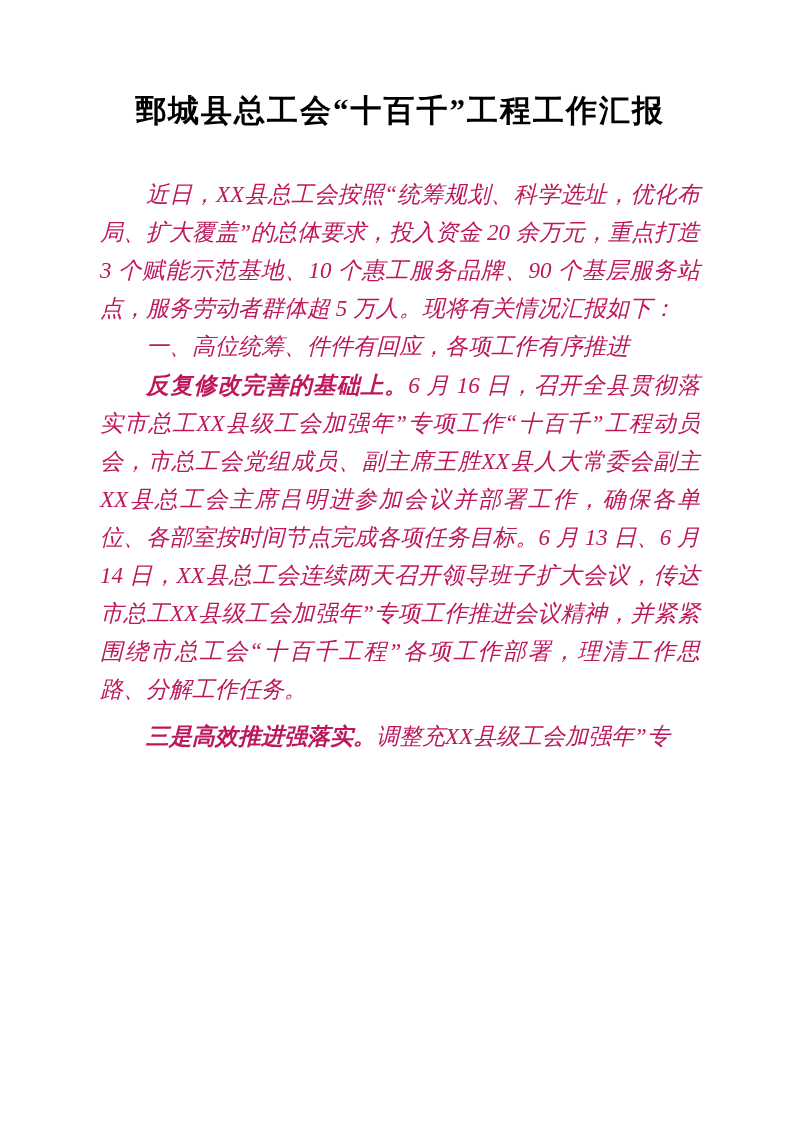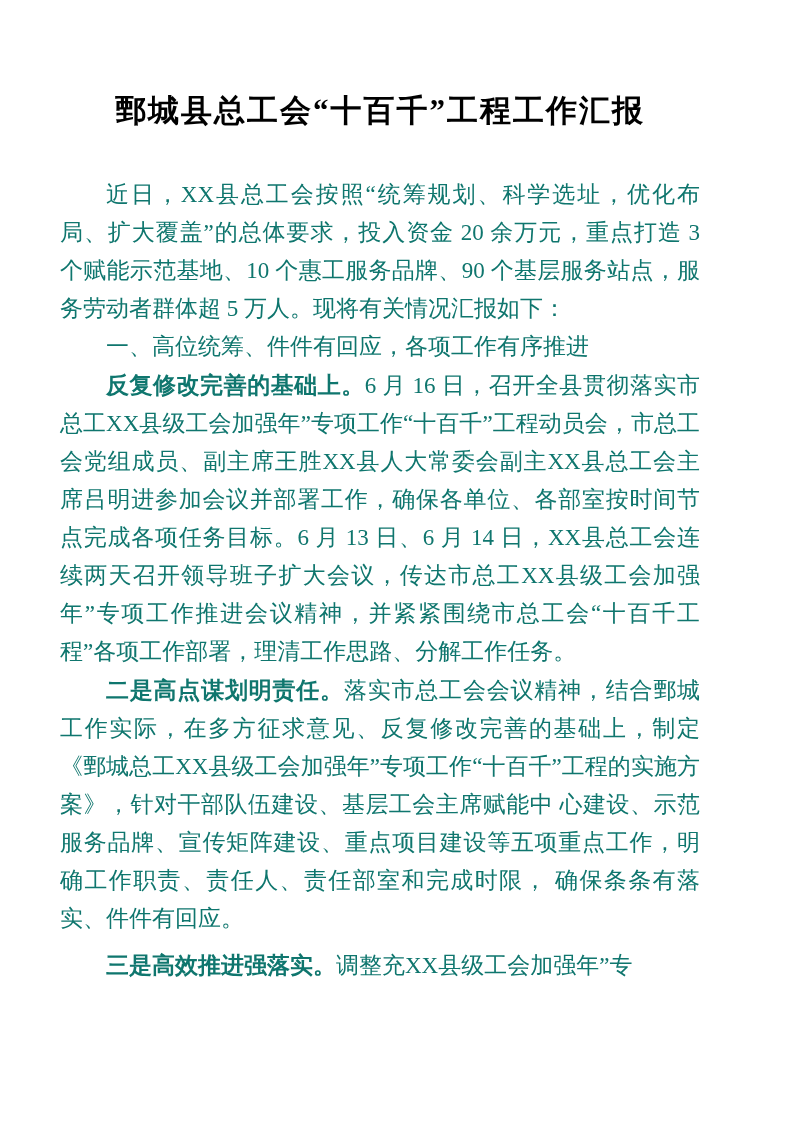--- a/index.html
+++ b/index.html
@@ -6,21 +6,21 @@
     margin: 0;
     padding: 0;
     background: #ffffff;
   }
   .page {
     position: relative;
     width: 794px;
     height: 1122px;
     background: #ffffff;
     box-sizing: border-box;
-    padding: 86px 94px 0 60px;
+    padding: 86px 94px 0 100px;
     overflow: hidden;
     color: #000000;
   }
   .doc-title {
     margin: 0 0 40px 0;
     text-align: center;
     font-family: "Liberation Serif", "DejaVu Serif", serif;
     font-weight: bold;
     font-size: 31px;
     line-height: 50px;
@@ -28,21 +28,22 @@
     color: #000000;
     white-space: nowrap;
   }
   .doc-body p {
     margin: 0;
     text-indent: 2em;
     font-family: "Liberation Serif", "DejaVu Serif", serif;
     font-size: 23px;
     line-height: 38px;
     text-align: justify;
-    color: #0f766e;
+    color: #be185d;
+    font-style: italic;
   }
   .doc-body p.p-last {
     margin-top: 8px;
   }
   .lead-bold {
     font-family: "Liberation Sans", "DejaVu Sans", sans-serif;
     font-weight: 700;
   }
 </style>
 </head>
@@ -53,18 +54,17 @@
   <h1 class="doc-title">鄄城县总工会“十百千”工程工作汇报</h1>
 
   <div class="doc-body">
 
     <p><span>近日，XX县总工会按照“统筹规划、科学选址，优化布局、扩大覆盖”的总体要求，投入资金 20 余万元，重点打造 3 个赋能示范基地、10 个惠工服务品牌、90 个基层服务站点，服务劳动者群体超 5 万人。现将有关情况汇报如下：</span></p>
 
     <p><span>一、高位统筹、件件有回应，各项工作有序推进</span></p>
 
     <p><span class="lead-bold">反复修改完善的基础上。</span><span>6 月 16 日，召开全县贯彻落实市总工XX县级工会加强年”专项工作“十百千”工程动员会，市总工会党组成员、副主席王胜XX县人大常委会副主XX县总工会主席吕明进参加会议并部署工作，确保各单位、各部室按时间节点完成各项任务目标。6 月 13 日、6 月 14 日，XX县总工会连续两天召开领导班子扩大会议，传达市总工XX县级工会加强年”专项工作推进会议精神，并紧紧围绕市总工会“十百千工程”各项工作部署，理清工作思路、分解工作任务。</span></p>
 
-    <p><span class="lead-bold">二是高点谋划明责任。</span><span>落实市总工会会议精神，结合鄄城工作实际，在多方征求意见、反复修改完善的基础上，制定《鄄城总工XX县级工会加强年”专项工作“十百千”工程的实施方案》，针对干部队伍建设、基层工会主席赋能中 心建设、示范服务品牌、宣传矩阵建设、重点项目建设等五项重点工作，明确工作职责、责任人、责任部室和完成时限， 确保条条有落实、件件有回应。</span></p>
 
     <p class="p-last"><span class="lead-bold">三是高效推进强落实。</span><span>调整充XX县级工会加强年”专</span></p>
 
   </div>
 </div>
 
 </body></html>

